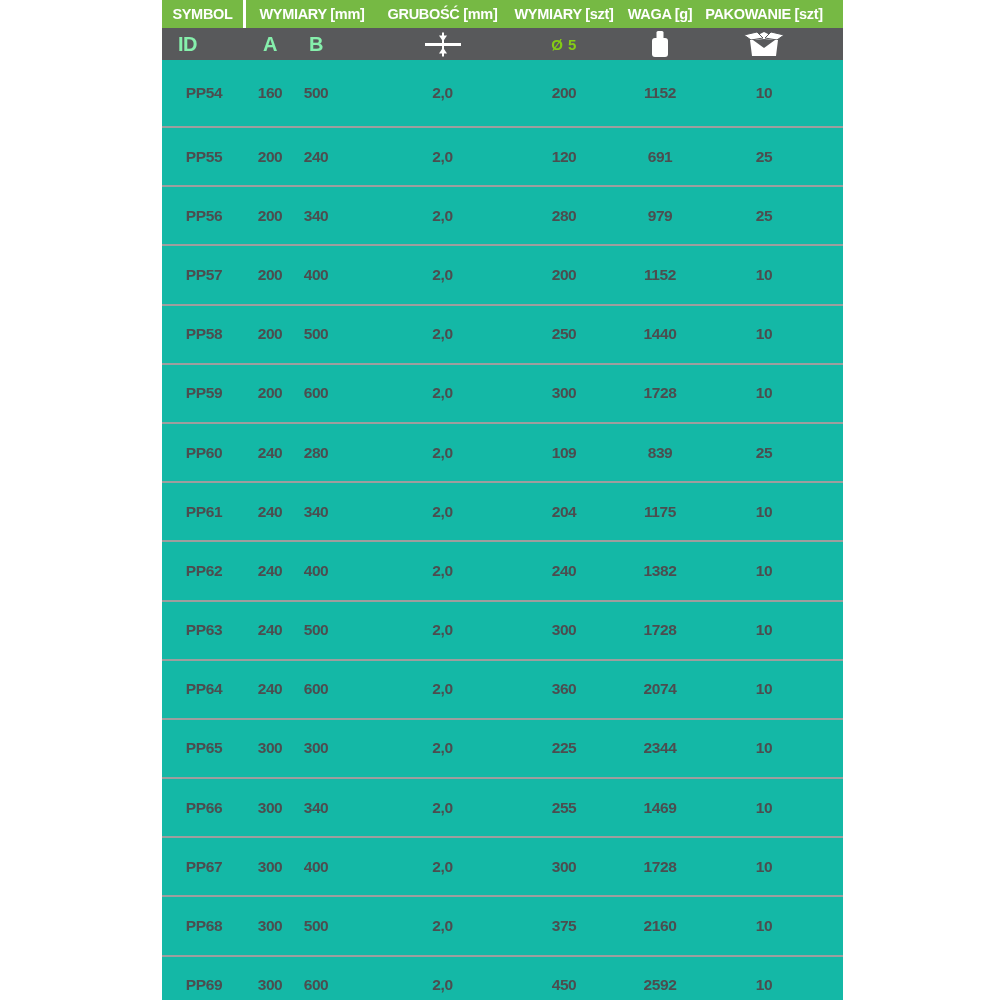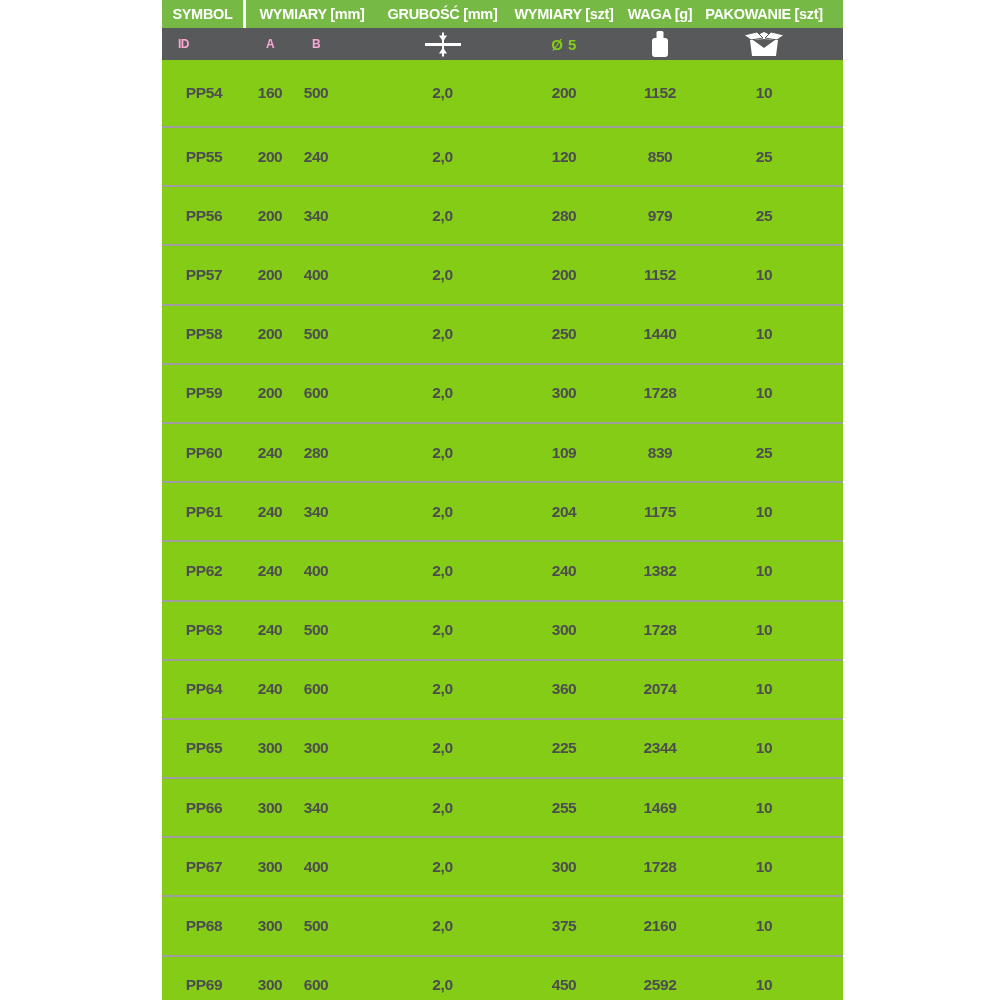--- a/index.html
+++ b/index.html
@@ -23,31 +23,31 @@
   .hcell.first { border-right:3px solid #ffffff; }
 
   
   .srow {
     display:grid;
     grid-template-columns:84px 48px 44px 40px 129px 114px 78px 130px 14px;
     height:32px; background:#58595b; align-items:center;
   }
   .scell {
     display:flex; align-items:center; justify-content:center;
-    color:#f9a8d4; font-weight:bold; font-size:12px; letter-spacing:-0.5px;
+    color:#86efac; font-weight:bold; font-size:20px; letter-spacing:-0.5px;
   }
   .scell.id { justify-content:flex-start; padding-left:16px; }
   .scell.dia { color:#84cc16; font-size:15px; letter-spacing:0.5px; }
 
   
   .brow {
     display:grid;
     grid-template-columns:84px 48px 44px 40px 129px 114px 78px 130px 14px;
     height:57.2px; align-items:center;
-    border-bottom:2px solid #9e9e9e; background:#84cc16;
+    border-bottom:2px solid #9e9e9e; background:#14b8a6;
   }
   .brow:first-child { height:66px; }
   .brow:last-child { border-bottom:3px solid #8b8c8e; }
   .cell {
     text-align:center; font-weight:bold; font-size:15.5px;
     color:#4c4d4f; letter-spacing:-0.4px; white-space:nowrap;
   }
   .icon-svg { display:block; }
 </style>
 </head>
@@ -116,21 +116,21 @@
           <div class="cell">10</div>
           <div class="cell"></div>
         </div>
         <div class="brow">
           <div class="cell">PP55</div>
           <div class="cell">200</div>
           <div class="cell">240</div>
           <div class="cell"></div>
           <div class="cell">2,0</div>
           <div class="cell">120</div>
-          <div class="cell">850</div>
+          <div class="cell">691</div>
           <div class="cell">25</div>
           <div class="cell"></div>
         </div>
         <div class="brow">
           <div class="cell">PP56</div>
           <div class="cell">200</div>
           <div class="cell">340</div>
           <div class="cell"></div>
           <div class="cell">2,0</div>
           <div class="cell">280</div>

